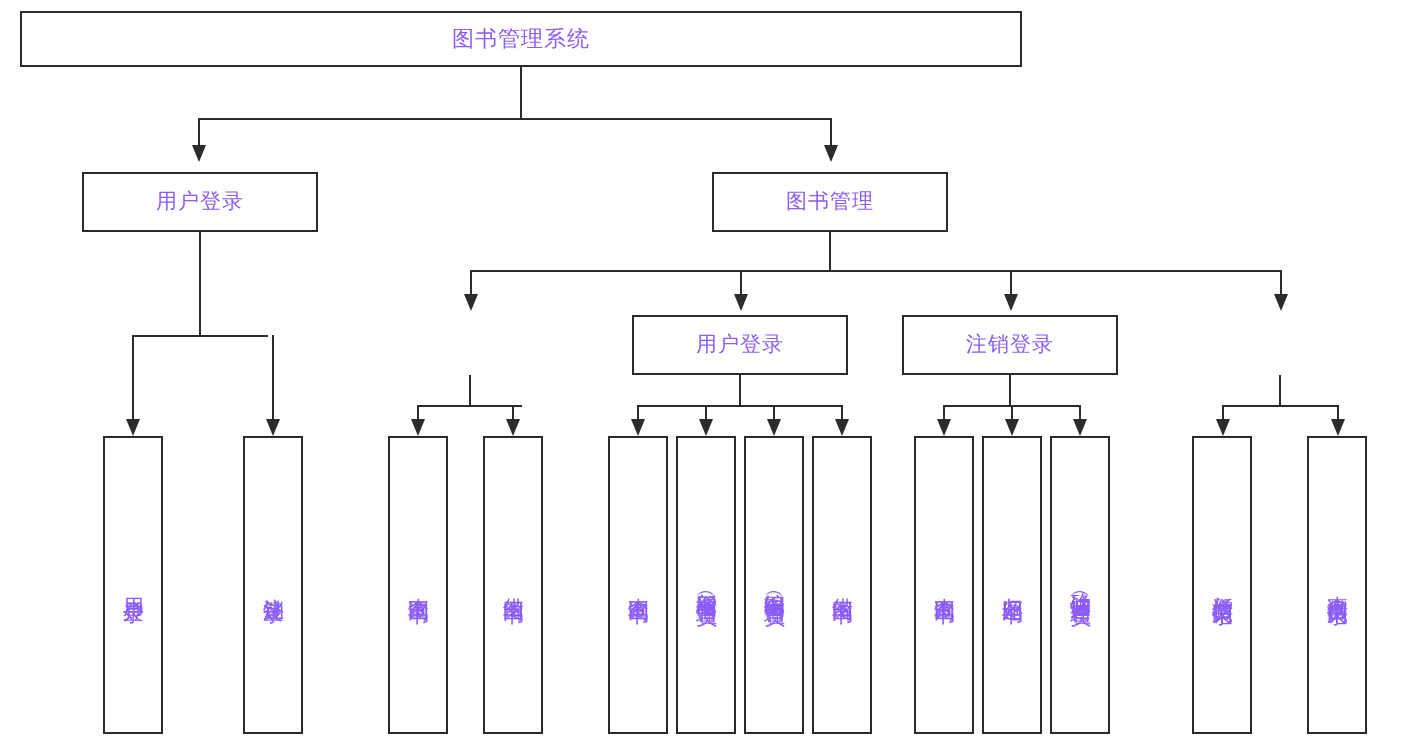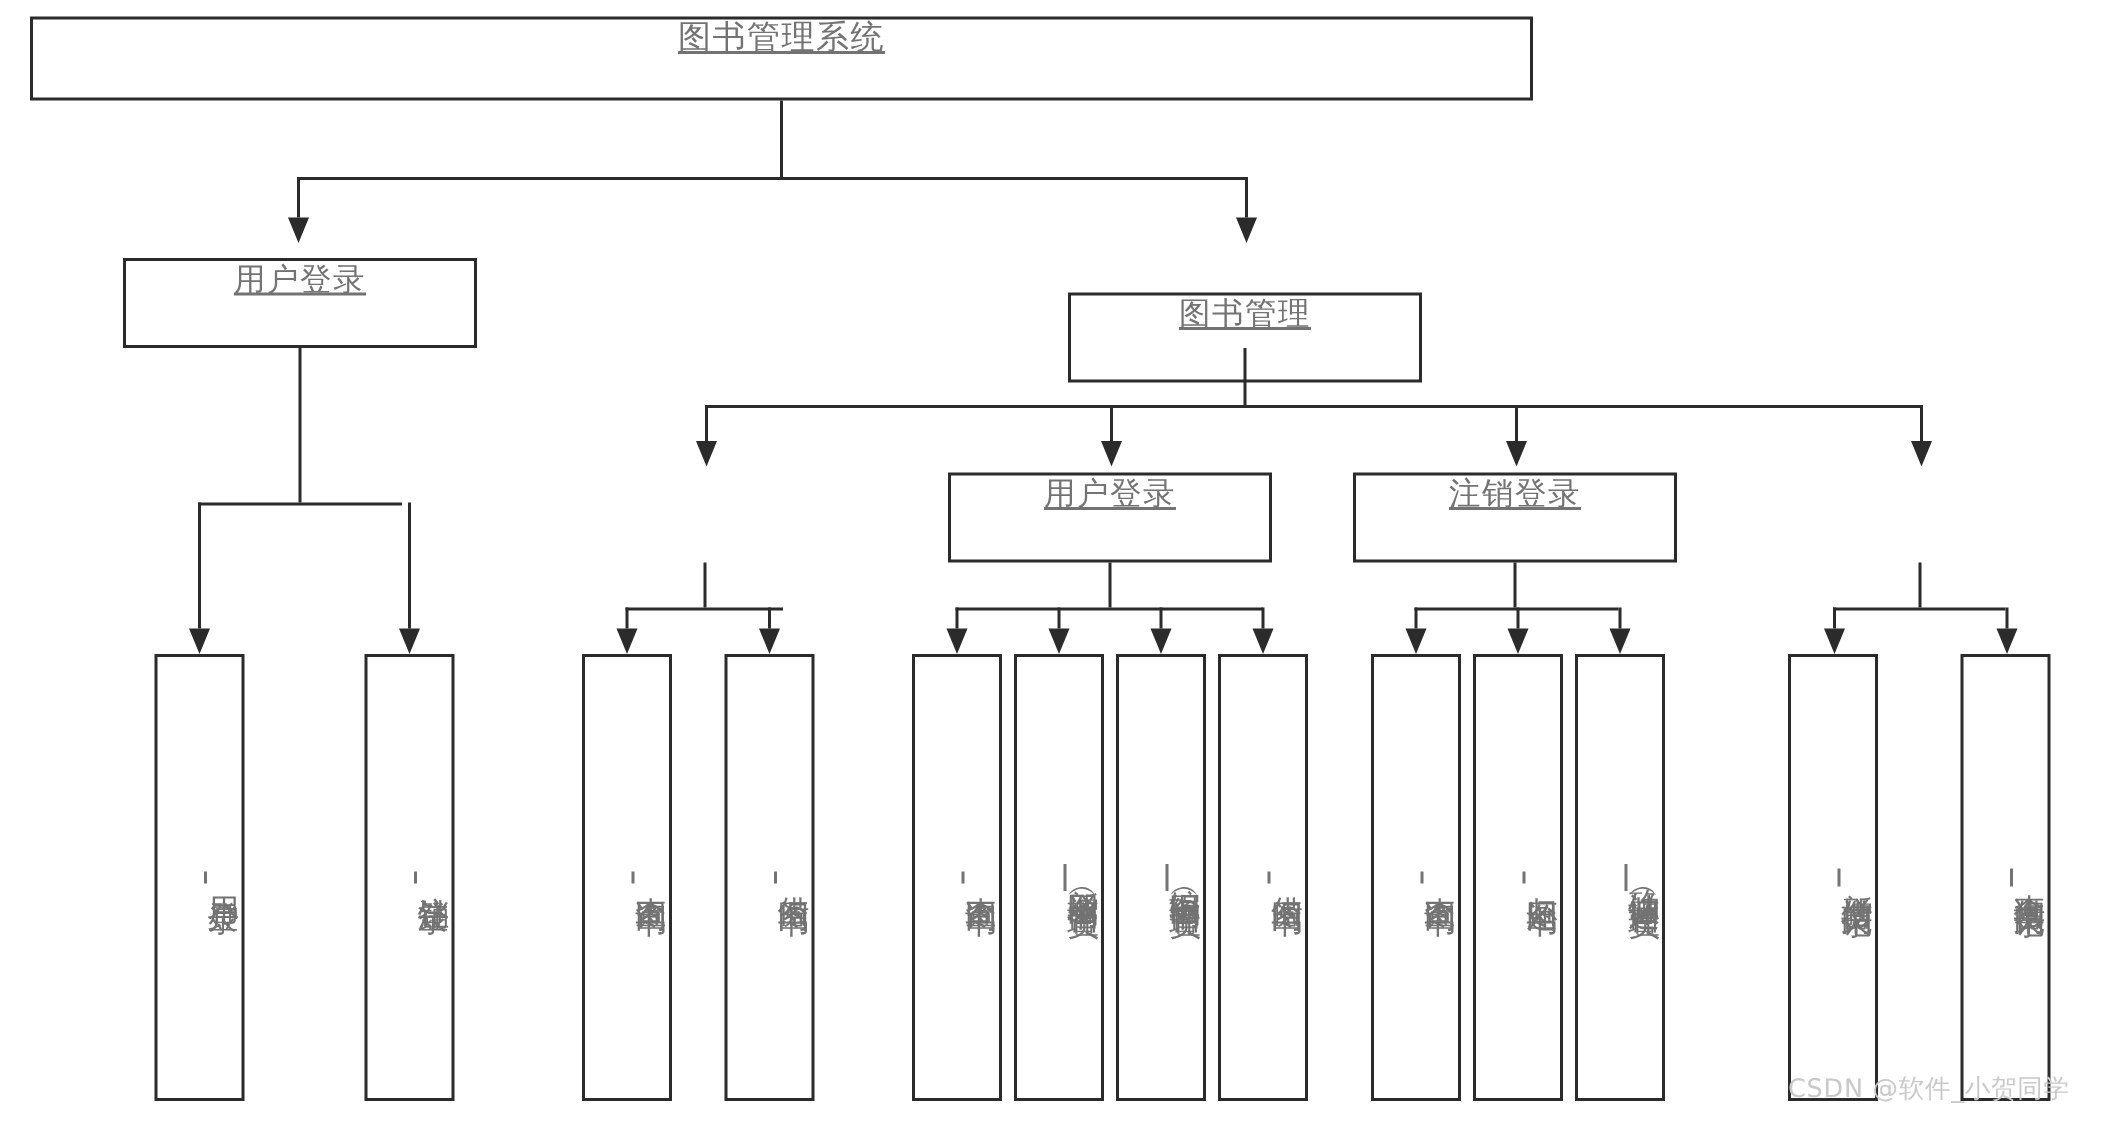--- a/index.html
+++ b/index.html
@@ -10,23 +10,23 @@
     height:747px;
     background:#ffffff;
     overflow:hidden;
   }
   .node{
     position:absolute;
     box-sizing:border-box;
     border:2px solid #2b2b2b;
     background:#ffffff;
     display:flex;
+    align-items:center;
     justify-content:center;
-    color:#737373;
-    text-decoration:underline;
+    color:#8b5cf6;
   }
   .node.horiz{
     font-size:21px;
     letter-spacing:1px;
     line-height:1.2;
   }
   .node.vert{
     writing-mode:vertical-rl;
     text-orientation:upright;
     font-size:21px;
@@ -78,21 +78,21 @@
   <div class="edge v" style="left:520px;top:67px;height:51px;"></div>
   <div class="edge h" style="left:198px;top:118px;width:634px;"></div>
   <div class="edge v" style="left:198px;top:118px;height:27px;"></div>
   <div class="arrow" style="left:192px;top:145px;"></div>
   <div class="edge v" style="left:830px;top:118px;height:27px;"></div>
   <div class="arrow" style="left:824px;top:145px;"></div>
 
   <div class="node horiz" style="left:82px;top:172px;width:236px;height:60px;">
     <span class="lbl">用户登录</span>
   </div>
-  <div class="node horiz" style="left:712px;top:172px;width:236px;height:60px;margin-top:23px;">
+  <div class="node horiz" style="left:712px;top:172px;width:236px;height:60px;">
     <span class="lbl">图书管理</span>
   </div>
 
   <div class="edge v" style="left:199px;top:232px;height:103px;"></div>
   <div class="edge h" style="left:132px;top:335px;width:136px;"></div>
   <div class="edge v" style="left:132px;top:335px;height:84px;"></div>
   <div class="arrow" style="left:126px;top:419px;"></div>
   <div class="edge v" style="left:272px;top:335px;height:84px;"></div>
   <div class="arrow" style="left:266px;top:419px;"></div>
 
@@ -185,15 +185,14 @@
     <span class="lbl">确认归还（管理员）</span>
   </div>
 
   <div class="node vert" style="left:1192px;top:436px;width:60px;height:298px;">
     <span class="lbl">新增借阅记录</span>
   </div>
   <div class="node vert" style="left:1307px;top:436px;width:60px;height:298px;">
     <span class="lbl">查询借阅记录</span>
   </div>
 
-  <div class="watermark" style="left:1192px;top:714px;">CSDN @软件_小贺同学</div>
 
 </div>
 
 </body></html>

